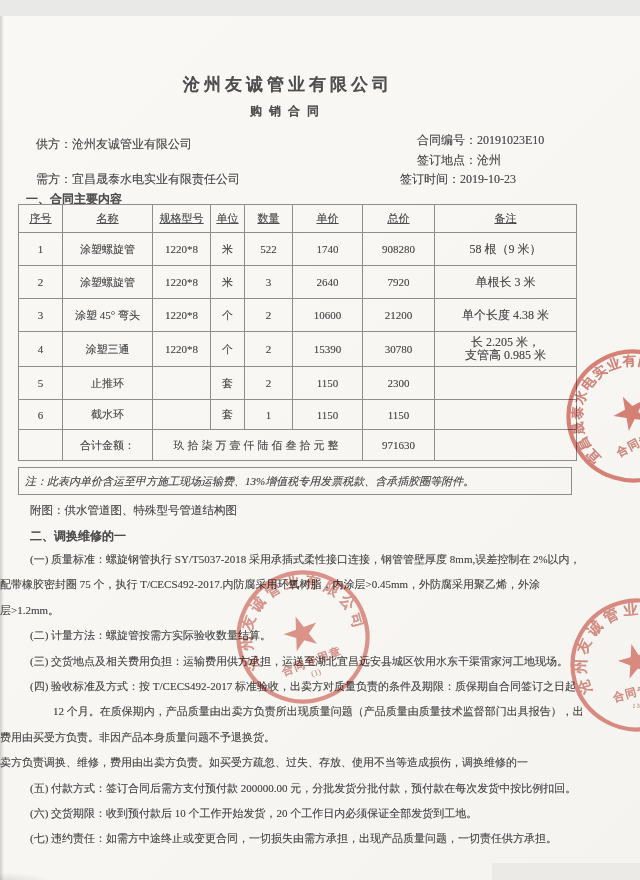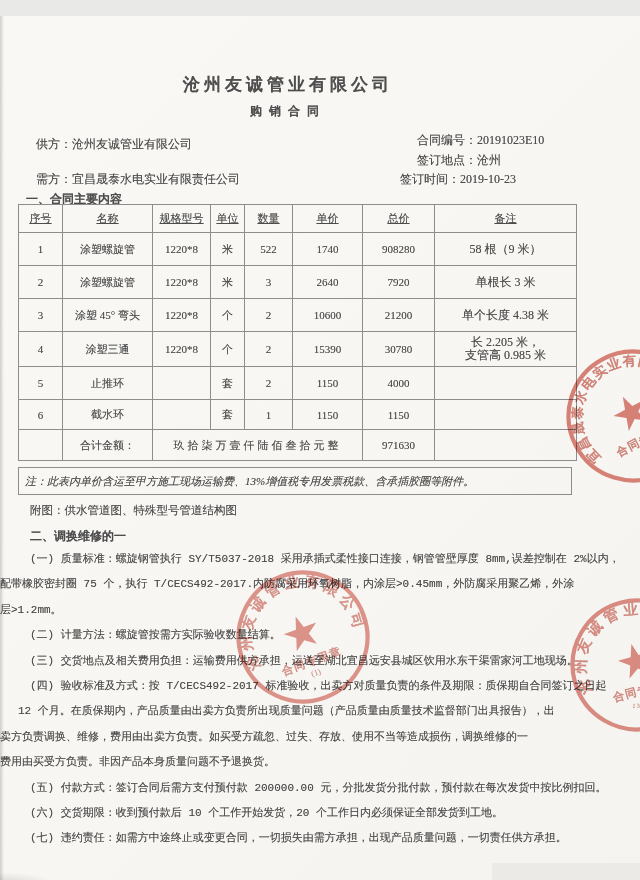--- a/index.html
+++ b/index.html
@@ -53,24 +53,24 @@
   .total-cn{letter-spacing:3px;}
 
   .note-box{position:absolute;left:18px;top:451px;width:546px;height:26px;
     border:1px solid #8d8d8d;font-size:11px;line-height:26px;padding-left:6px;
     color:#4c4c4c;white-space:nowrap;font-style:italic;}
 
   .attachment{position:absolute;left:30px;top:487px;font-size:11.5px;white-space:nowrap;}
 
   
   .clauses{position:absolute;left:0;top:531px;width:640px;font-size:11px;color:#4a4a4a;}
-  .clause-line{height:25.4px;line-height:25.4px;white-space:nowrap;font-family:Liberation Mono, monospace;}
+  .clause-line{height:25.4px;line-height:25.4px;white-space:nowrap;}
   .indent0{padding-left:30px;}
   .indent1{}
-  .indent2{padding-left:18px;}
+  .indent2{padding-left:53px;}
 
   
   .stamp{position:absolute;width:140px;height:140px;mix-blend-mode:multiply;pointer-events:none;}
   .stamp svg{display:block;width:100%;height:100%;overflow:visible;}
   .stamp-a{left:563px;top:330px;transform:rotate(-28deg);opacity:.66;}
   .stamp-b{left:233px;top:551px;transform:rotate(-20deg);opacity:.56;}
   .stamp-c{left:567px;top:579px;transform:rotate(-15deg);opacity:.60;}
   .stamp-ring{fill:none;stroke:var(--seal);stroke-width:6;}
   .stamp-ring-text{fill:var(--seal);font-weight:bold;font-family:"Liberation Serif","DejaVu Serif",serif;}
   .rt-small{font-size:19px;letter-spacing:2px;}
@@ -166,21 +166,21 @@
           <td class="remark">长 2.205 米，
 支管高 0.985 米</td>
         </tr>
         <tr>
           <td>5</td>
           <td>止推环</td>
           <td></td>
           <td>套</td>
           <td>2</td>
           <td>1150</td>
-          <td>4000</td>
+          <td>2300</td>
           <td class="remark"></td>
         </tr>
         <tr>
           <td>6</td>
           <td>截水环</td>
           <td></td>
           <td>套</td>
           <td>1</td>
           <td>1150</td>
           <td>1150</td>
@@ -205,22 +205,22 @@
   <div class="sec-title sec2">二、调换维修的一</div>
 
   <div class="clauses">
       <div class="clause-line indent0">(一) 质量标准：螺旋钢管执行 SY/T5037-2018 采用承插式柔性接口连接，钢管管壁厚度 8mm,误差控制在 2%以内，</div>
       <div class="clause-line indent1">配带橡胶密封圈 75 个，执行 T/CECS492-2017.内防腐采用环氧树脂，内涂层&gt;0.45mm，外防腐采用聚乙烯，外涂</div>
       <div class="clause-line indent1">层&gt;1.2mm。</div>
       <div class="clause-line indent0">(二) 计量方法：螺旋管按需方实际验收数量结算。</div>
       <div class="clause-line indent0">(三) 交货地点及相关费用负担：运输费用供方承担，运送至湖北宜昌远安县城区饮用水东干渠雷家河工地现场。</div>
       <div class="clause-line indent0">(四) 验收标准及方式：按 T/CECS492-2017 标准验收，出卖方对质量负责的条件及期限：质保期自合同签订之日起</div>
       <div class="clause-line indent2">12 个月。在质保期内，产品质量由出卖方负责所出现质量问题（产品质量由质量技术监督部门出具报告），出</div>
+      <div class="clause-line indent1">费用由买受方负责。非因产品本身质量问题不予退换货。</div>
       <div class="clause-line indent1">卖方负责调换、维修，费用由出卖方负责。如买受方疏忽、过失、存放、使用不当等造成损伤，调换维修的一</div>
-      <div class="clause-line indent1">费用由买受方负责。非因产品本身质量问题不予退换货。</div>
       <div class="clause-line indent0">(五) 付款方式：签订合同后需方支付预付款 200000.00 元，分批发货分批付款，预付款在每次发货中按比例扣回。</div>
       <div class="clause-line indent0">(六) 交货期限：收到预付款后 10 个工作开始发货，20 个工作日内必须保证全部发货到工地。</div>
       <div class="clause-line indent0">(七) 违约责任：如需方中途终止或变更合同，一切损失由需方承担，出现产品质量问题，一切责任供方承担。</div>
     </div>
 
   <div class="stamp stamp-a">
     <svg viewBox="0 0 200 200">
       <defs>
           <path id="arc-a" d="M 42.5,148 A 74,74 0 1 1 157.5,148"></path>
         </defs>

